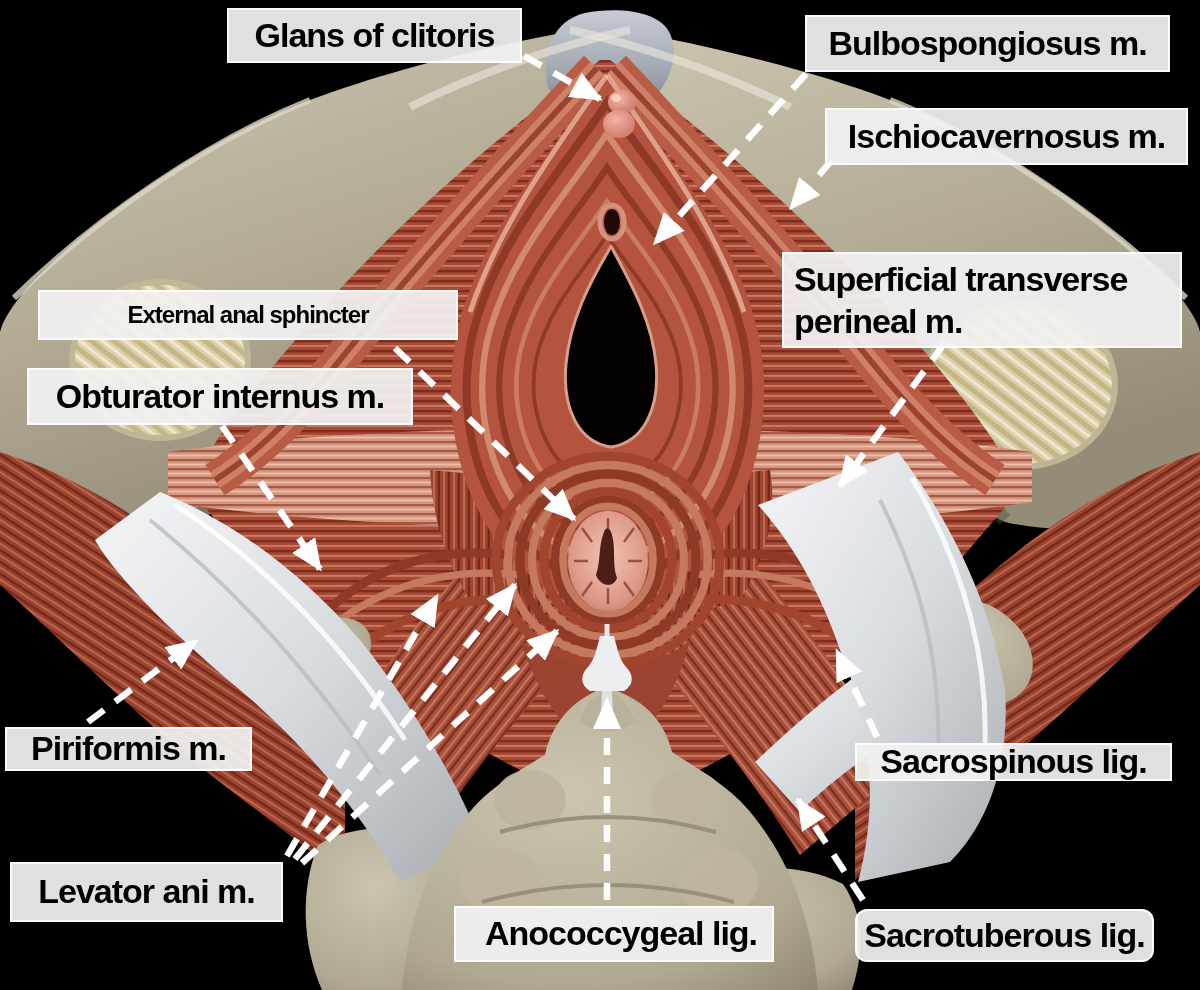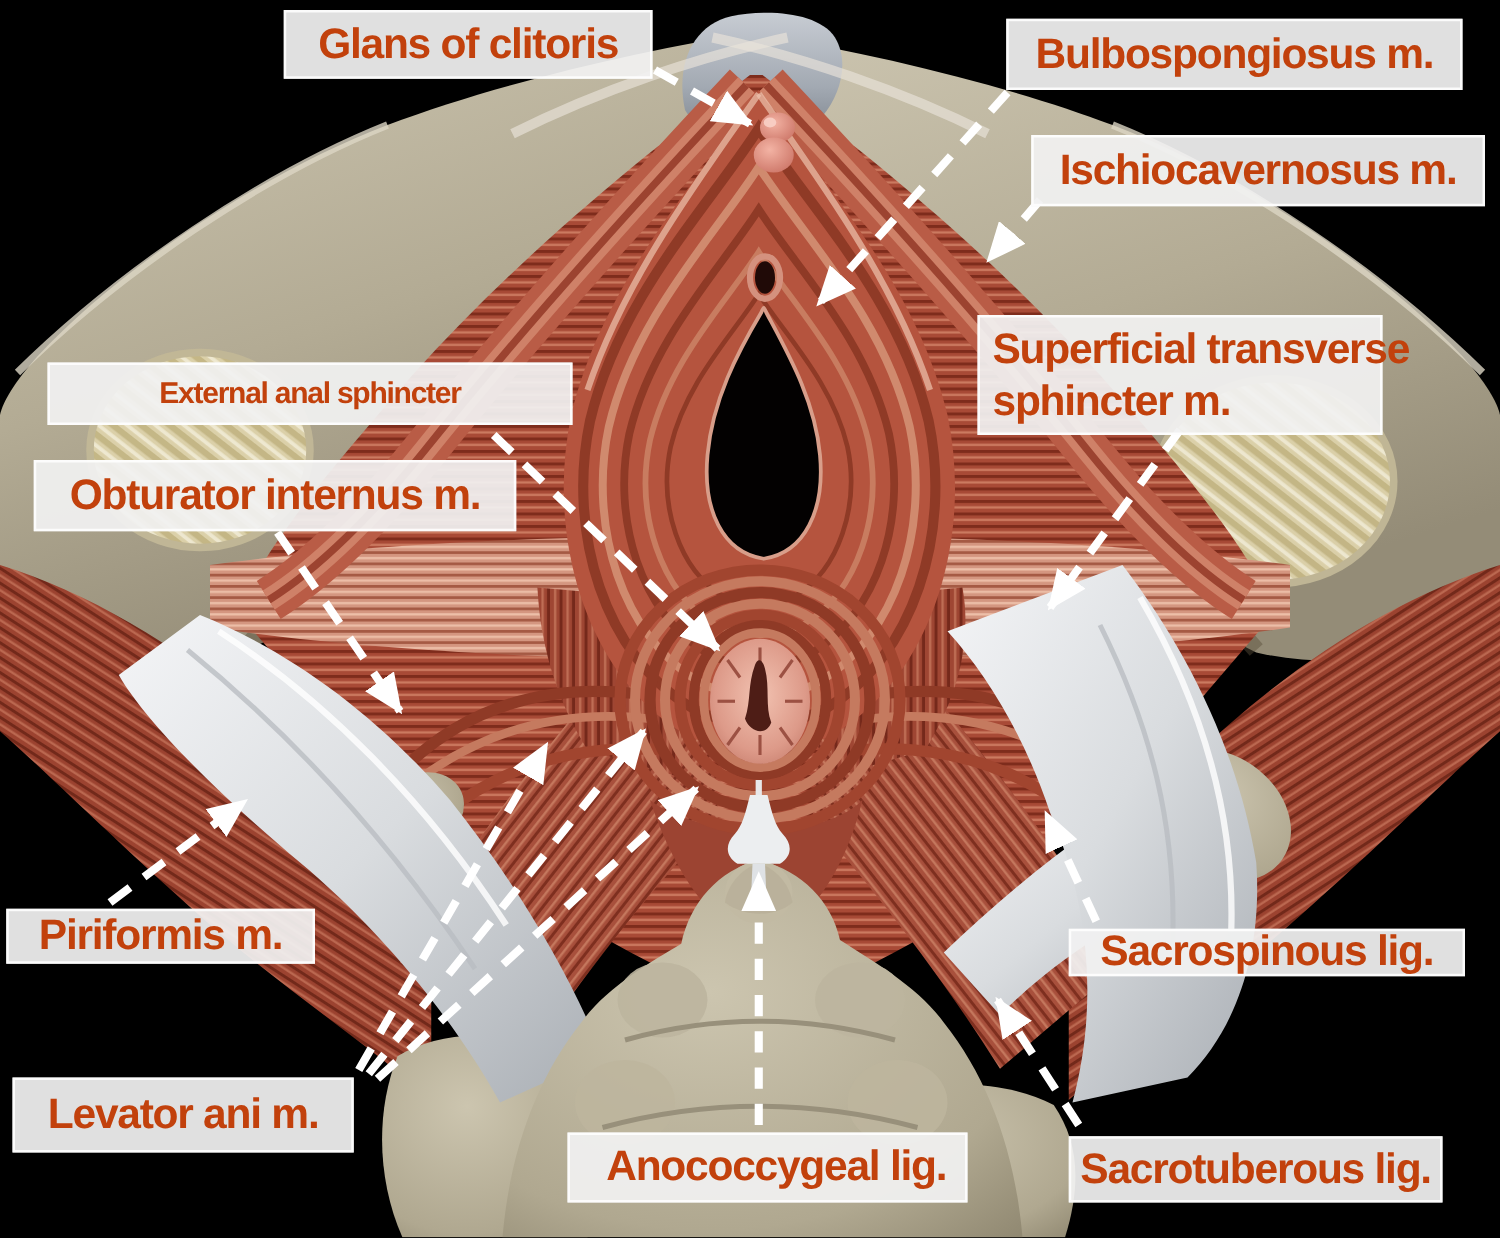--- a/index.html
+++ b/index.html
@@ -4,21 +4,21 @@
 <style>
   html,body{margin:0;padding:0;background:#000;width:1200px;height:990px;overflow:hidden;}
   #stage{position:relative;width:1200px;height:990px;background:#000;font-family:"Liberation Sans","DejaVu Sans",sans-serif;}
   #art{position:absolute;left:0;top:0;}
   .label{
     position:absolute;
     display:flex;align-items:center;justify-content:center;
     background:rgba(241,241,241,0.93);
     border:2px solid rgba(255,255,255,0.85);
     box-sizing:border-box;
-    color:#c2410c;
+    color:#000000;
     font-weight:700;
     font-size:34px;
     letter-spacing:-1px;
     white-space:nowrap;
     line-height:1.05;
   }
   .label.two-line{flex-direction:column;align-items:flex-start;justify-content:center;padding-left:10px;}
   .label.two-line div{line-height:42px;}
 </style>
 </head>
@@ -279,31 +279,31 @@
     <path d="M 863,900 L 798,800" marker-end="url(#ah)"></path>
   </g>
 </svg>
 
   <div class="label" style="left:227px;top:8px;width:295px;height:55px;">Glans of clitoris</div>
 
   <div class="label" style="left:805px;top:15px;width:365px;height:57px;">Bulbospongiosus m.</div>
 
   <div class="label" style="left:825px;top:108px;width:363px;height:57px;">Ischiocavernosus m.</div>
 
-  <div class="label two-line" style="left:782px;top:252px;width:324px;height:96px;">
+  <div class="label two-line" style="left:782px;top:252px;width:400px;height:96px;">
     <div>Superficial transverse</div>
-    <div>sphincter m.</div>
+    <div>perineal m.</div>
   </div>
 
   <div class="label" style="left:38px;top:290px;width:420px;height:50px;font-size:24px;">External anal sphincter</div>
 
   <div class="label" style="left:27px;top:368px;width:386px;height:57px;">Obturator internus m.</div>
 
   <div class="label" style="left:5px;top:727px;width:247px;height:44px;">Piriformis m.</div>
 
   <div class="label" style="left:10px;top:862px;width:273px;height:60px;">Levator ani m.</div>
 
   <div class="label" style="left:454px;top:906px;width:320px;height:56px;padding-left:14px;">Anococcygeal lig.</div>
 
   <div class="label" style="left:855px;top:743px;width:317px;height:38px;">Sacrospinous lig.</div>
 
-  <div class="label" style="left:855px;top:909px;width:299px;height:53px;">Sacrotuberous lig.</div>
+  <div class="label" style="left:855px;top:909px;width:299px;height:53px;border-radius:12px;">Sacrotuberous lig.</div>
 </div>
 
 </body></html>

